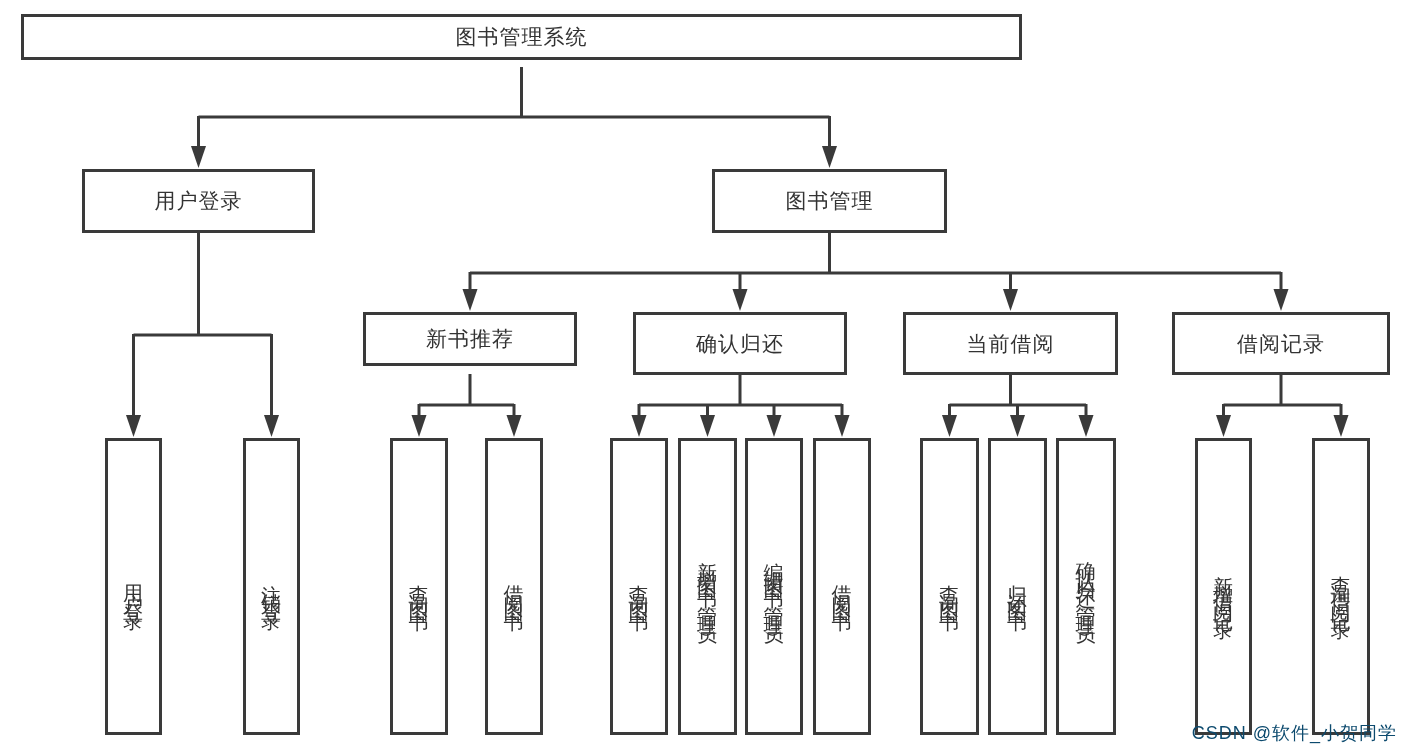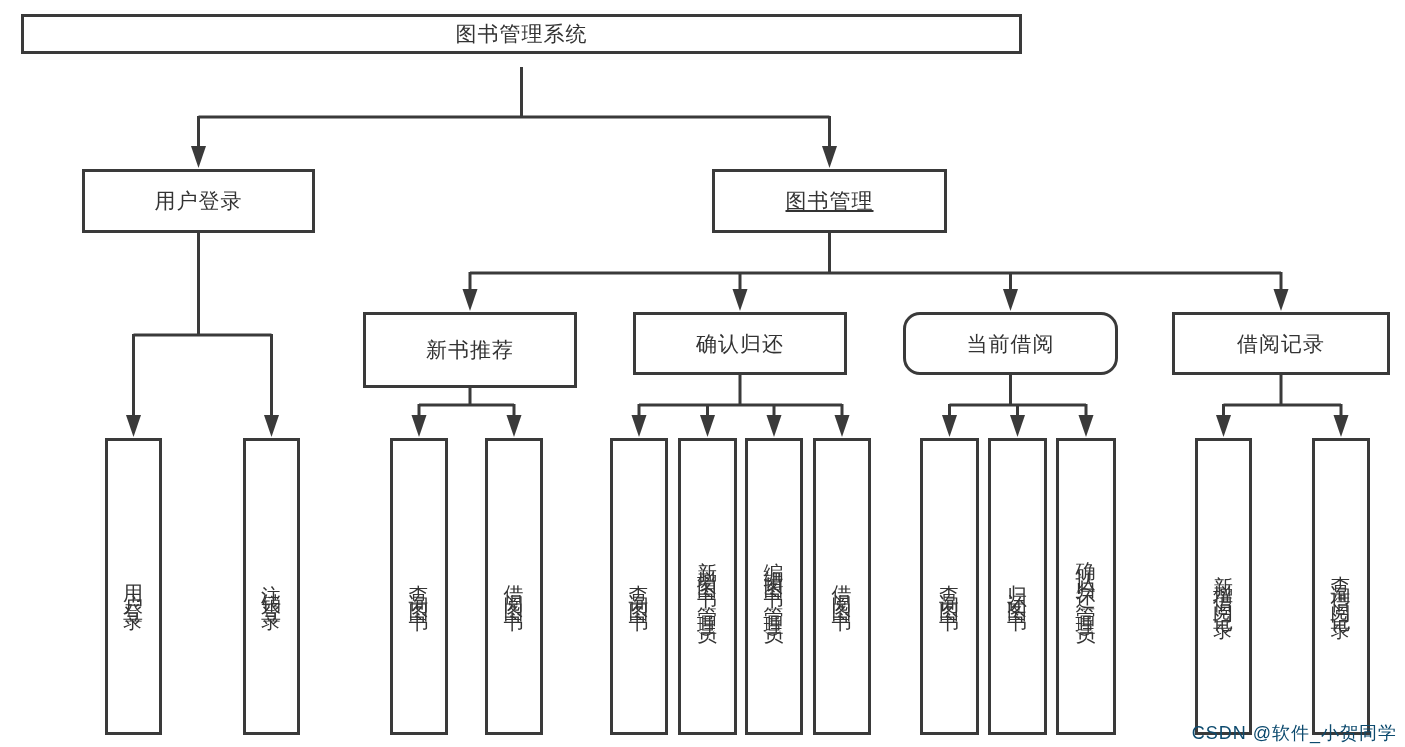--- a/index.html
+++ b/index.html
@@ -78,38 +78,38 @@
     <path d="M1010.5 374 V405 M949.5 405 H1086 M949.5 404 V419 M1017.5 404 V419 M1086 404 V419"></path>
     <polygon fill="#3a3a3a" stroke="none" points="942,415 957,415 949.5,437"></polygon>
     <polygon fill="#3a3a3a" stroke="none" points="1010,415 1025,415 1017.5,437"></polygon>
     <polygon fill="#3a3a3a" stroke="none" points="1078.5,415 1093.5,415 1086,437"></polygon>
 
     <path d="M1281 374 V405 M1223.5 405 H1341 M1223.5 404 V419 M1341 404 V419"></path>
     <polygon fill="#3a3a3a" stroke="none" points="1216,415 1231,415 1223.5,437"></polygon>
     <polygon fill="#3a3a3a" stroke="none" points="1333.5,415 1348.5,415 1341,437"></polygon>
   </svg>
 
-  <div class="box hbox" style="left:21px; top:14px; width:1001px; height:40px;">
+  <div class="box hbox" style="left:21px; top:14px; width:1001px; height:46px;">
     <span>图书管理系统</span>
   </div>
 
   <div class="box hbox" style="left:82px; top:169px; width:233px; height:64px;">
     <span>用户登录</span>
   </div>
-  <div class="box hbox" style="left:712px; top:169px; width:235px; height:64px;text-decoration:underline;">
+  <div class="box hbox" style="left:712px; top:169px; width:235px; height:64px;">
     <span>图书管理</span>
   </div>
 
-  <div class="box hbox" style="left:363px; top:312px; width:214px; height:76px;">
+  <div class="box hbox" style="left:363px; top:312px; width:214px; height:54px;">
     <span>新书推荐</span>
   </div>
   <div class="box hbox" style="left:633px; top:312px; width:214px; height:63px;">
     <span>确认归还</span>
   </div>
-  <div class="box hbox" style="left:903px; top:312px; width:215px; height:63px;border-radius:17px;">
+  <div class="box hbox" style="left:903px; top:312px; width:215px; height:63px;">
     <span>当前借阅</span>
   </div>
   <div class="box hbox" style="left:1172px; top:312px; width:218px; height:63px;">
     <span>借阅记录</span>
   </div>
 
   <div class="box vbox" style="left:105px; top:438px; width:57px; height:297px;">
     <span class="vtext">用户登录</span>
   </div>
   <div class="box vbox" style="left:243px; top:438px; width:57px; height:297px;">

